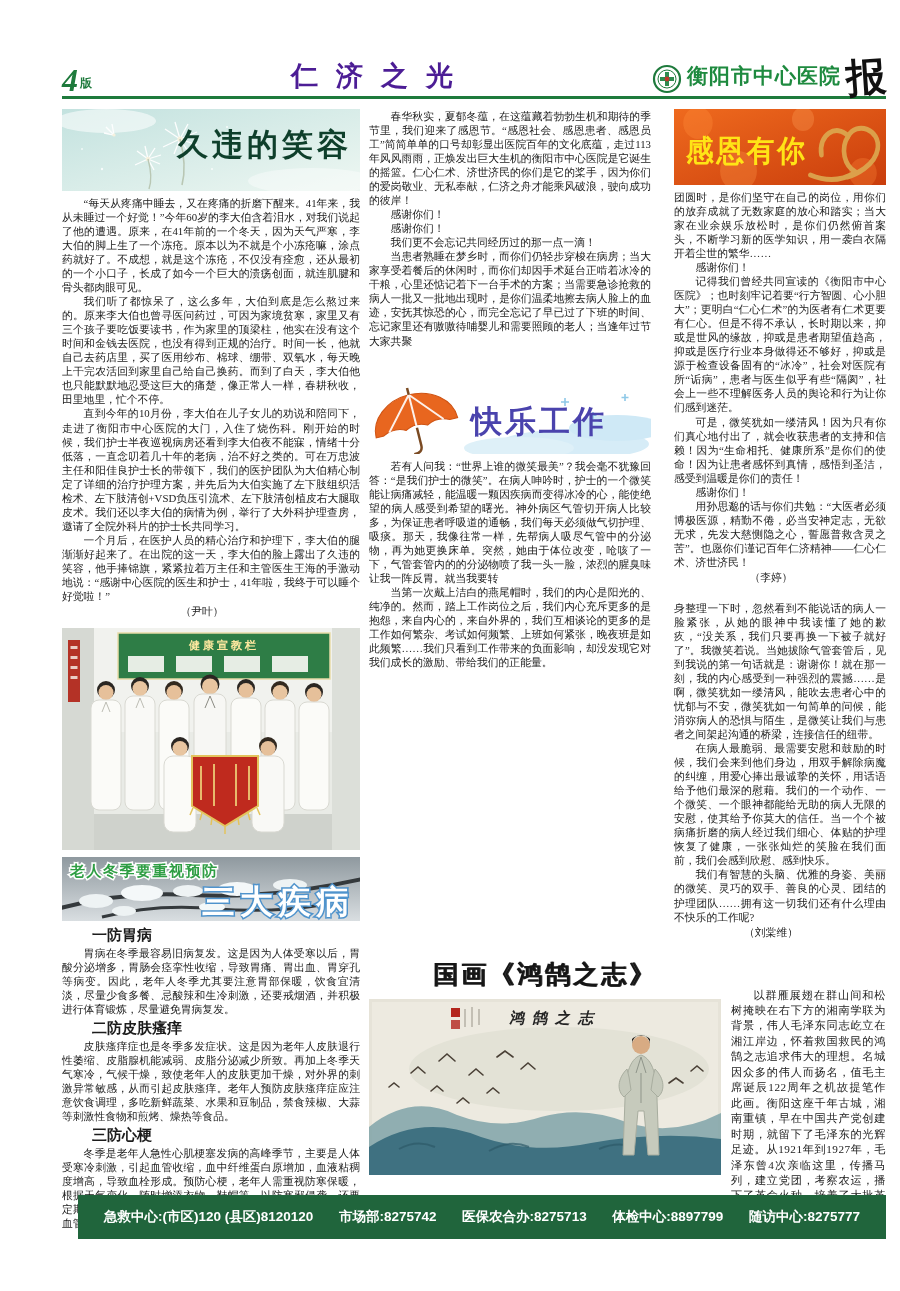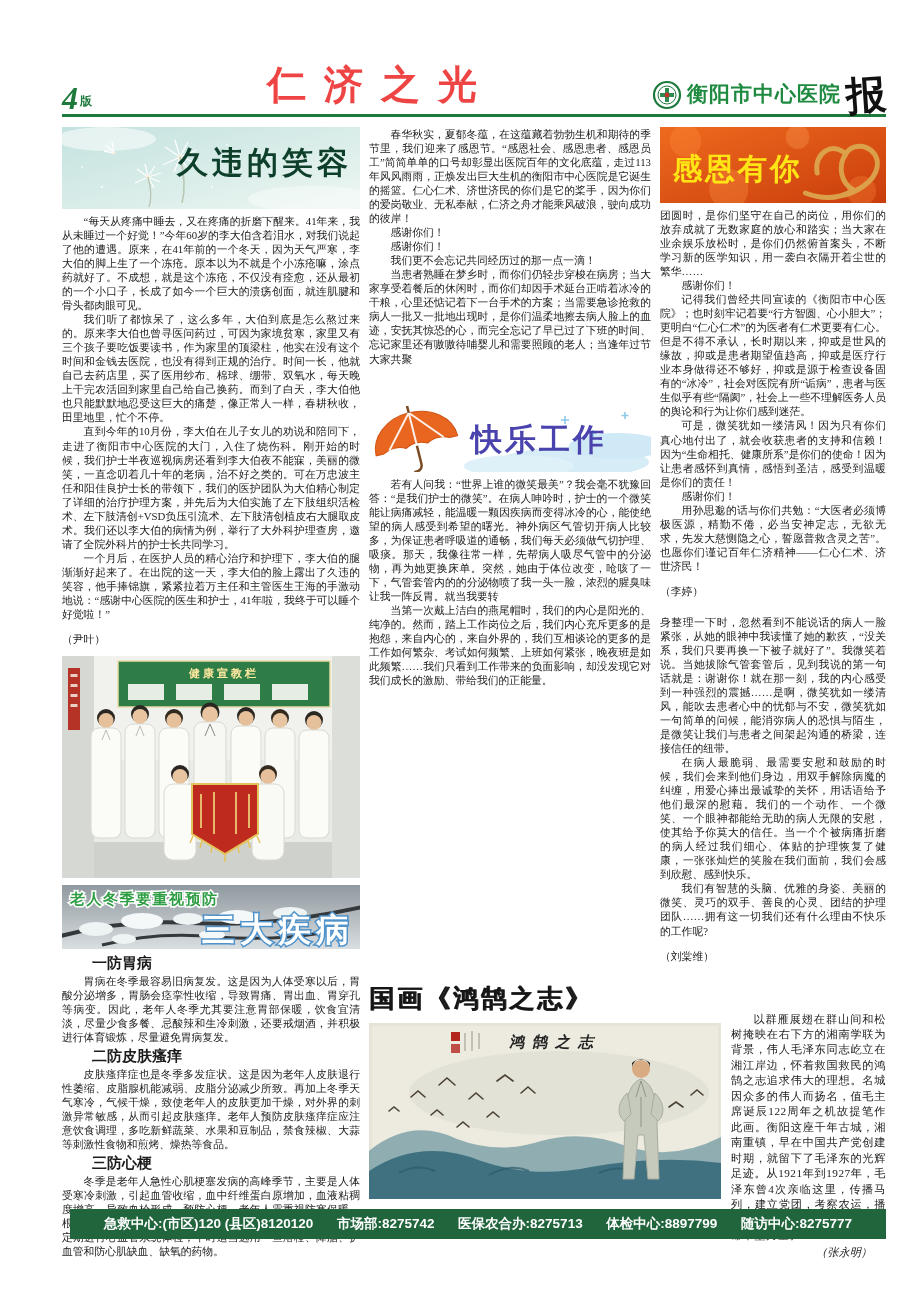--- a/index.html
+++ b/index.html
@@ -5,52 +5,52 @@
   *{box-sizing:border-box;margin:0;padding:0}
   html,body{background:#888}
   .page{width:900px;height:1291px;background:#ffffff;position:relative;overflow:hidden;
         font-family:"Liberation Serif","DejaVu Serif",serif;color:#1c1c1c;margin:0 auto}
   
   .header{display:flex;align-items:flex-end;justify-content:space-between;
           margin:58px 14px 0 62px;border-bottom:3px solid #1e7a3c;padding-bottom:2px}
   .pageno{display:flex;align-items:flex-end;gap:2px}
   .pageno .num{font-size:32px;font-weight:bold;font-style:italic;color:#1e7a3c;line-height:.85}
   .pageno .ban{font-size:12px;color:#1e7a3c;font-weight:bold;padding-bottom:2px}
-  .masthead{font-size:39px;font-weight:900;letter-spacing:18px;color:#ef4444;
+  .masthead{font-size:27px;font-weight:900;letter-spacing:18px;color:#4c1d95;
             font-family:Liberation Serif, serif;padding-left:18px}
-  .brand{display:flex;gap:5px}
+  .brand{display:flex;align-items:flex-end;gap:5px}
   .brand .hosp{font-size:21px;font-weight:900;color:#1e8a3f;letter-spacing:1px;padding-bottom:4px}
   .brand .bao{font-size:40px;font-weight:900;color:#111;line-height:.8;transform:rotate(-4deg)}
   
   .main{display:flex;gap:9px;margin:10px 14px 0 62px}
   .col-left{width:298px;flex:none}
   .col-rest{flex:1;display:flex;flex-direction:column}
-  .top-row{display:flex;gap:9px}
+  .top-row{display:flex;gap:23px}
   .col-mid{width:282px;flex:none}
   .col-right{flex:1;min-width:0}
   .bp{font-size:10.8px;line-height:1.3;text-align:justify;text-indent:2em;color:#1a1a1a}
   .bp.cont{text-indent:0}
-  .byline{font-size:10.8px;text-align:left;padding-right:18px;margin-top:12px}
+  .byline{font-size:10.8px;text-align:center;padding-right:18px;margin-top:2px}
   .banner{display:block;margin-bottom:5px}
   .sub{font-family:"Liberation Sans","DejaVu Sans",sans-serif;font-weight:bold;
        font-size:15px;text-indent:2em;margin:3px 0 1px}
   .photo{display:block;margin:9px 0 7px}
   
   .paint-sec{display:flex;margin-top:14px;gap:10px}
   .paint-col{width:352px;flex:none}
-  .paint-title{font-size:25px;font-weight:900;letter-spacing:3px;
+  .paint-title{text-align:center;font-size:25px;font-weight:900;letter-spacing:3px;
                color:#151515;margin:4px 0 8px;font-family:"Liberation Serif",serif;
                text-shadow:1px 0 0 #333}
   .kai-col{flex:1;padding-top:34px}
   .kai{font-size:11.2px;line-height:1.38;text-align:justify;text-indent:2em;
        letter-spacing:.5px;color:#222}
   .kai-byline{font-size:11.2px;font-style:italic;text-align:right;padding-right:14px;margin-top:2px}
   
-  .footer{position:absolute;left:70px;right:14px;bottom:52px;height:30px;background:#20653c;
-          display:flex;align-items:center;justify-content:space-between;padding:0 34px;z-index:5}
+  .footer{position:absolute;left:78px;right:14px;bottom:52px;height:44px;background:#20653c;
+          display:flex;align-items:center;justify-content:space-between;padding:0 26px;z-index:5}
   .footer span{color:#ffffff;font-weight:bold;font-size:13.5px;white-space:nowrap;
                font-family:"Liberation Sans","DejaVu Sans",sans-serif}
   .mt34{margin-top:34px}.mt16{margin-top:16px}
   svg text{font-family:"Liberation Sans","DejaVu Sans",sans-serif}
 </style>
 </head>
 <body>
 
 <div class="page">
 
@@ -102,21 +102,21 @@
             <circle cx="40" cy="60" r="1.2" fill="#fff" opacity=".8"></circle>
           <circle cx="165" cy="18" r="1" fill="#fff" opacity=".8"></circle>
             <circle cx="20" cy="40" r="1" fill="#fff" opacity=".7"></circle>
         </g>
         <text x="290" y="46" text-anchor="end" font-size="31" font-weight="bold" fill="#0e3f2b" letter-spacing="4">久违的笑容</text>
       </svg>
 
       <div>
         <p class="bp">“每天从疼痛中睡去，又在疼痛的折磨下醒来。41年来，我从未睡过一个好觉！”今年60岁的李大伯含着泪水，对我们说起了他的遭遇。原来，在41年前的一个冬天，因为天气严寒，李大伯的脚上生了一个冻疮。原本以为不就是个小冻疮嘛，涂点药就好了。不成想，就是这个冻疮，不仅没有痊愈，还从最初的一个小口子，长成了如今一个巨大的溃疡创面，就连肌腱和骨头都肉眼可见。</p>
         <p class="bp">我们听了都惊呆了，这么多年，大伯到底是怎么熬过来的。原来李大伯也曾寻医问药过，可因为家境贫寒，家里又有三个孩子要吃饭要读书，作为家里的顶梁柱，他实在没有这个时间和金钱去医院，也没有得到正规的治疗。时间一长，他就自己去药店里，买了医用纱布、棉球、绷带、双氧水，每天晚上干完农活回到家里自己给自己换药。而到了白天，李大伯他也只能默默地忍受这巨大的痛楚，像正常人一样，春耕秋收，田里地里，忙个不停。</p>
-        <p class="bp">直到今年的10月份，李大伯在儿子女儿的劝说和陪同下，走进了衡阳市中心医院的大门，入住了烧伤科。刚开始的时候，我们护士半夜巡视病房还看到李大伯夜不能寐，美丽的微笑，一直念叨着几十年的老病，治不好之类的。可在万忠波主任和阳佳良护士长的带领下，我们的医护团队为大伯精心制定了详细的治疗护理方案，并先后为大伯实施了左下肢组织活检术、左下肢清创+VSD负压引流术、左下肢清创植皮右大腿取皮术。我们还以李大伯的病情为例，举行了大外科护理查房，邀请了全院外科片的护士长共同学习。</p>
+        <p class="bp">直到今年的10月份，李大伯在儿子女儿的劝说和陪同下，走进了衡阳市中心医院的大门，入住了烧伤科。刚开始的时候，我们护士半夜巡视病房还看到李大伯夜不能寐，情绪十分低落，一直念叨着几十年的老病，治不好之类的。可在万忠波主任和阳佳良护士长的带领下，我们的医护团队为大伯精心制定了详细的治疗护理方案，并先后为大伯实施了左下肢组织活检术、左下肢清创+VSD负压引流术、左下肢清创植皮右大腿取皮术。我们还以李大伯的病情为例，举行了大外科护理查房，邀请了全院外科片的护士长共同学习。</p>
         <p class="bp">一个月后，在医护人员的精心治疗和护理下，李大伯的腿渐渐好起来了。在出院的这一天，李大伯的脸上露出了久违的笑容，他手捧锦旗，紧紧拉着万主任和主管医生王海的手激动地说：“感谢中心医院的医生和护士，41年啦，我终于可以睡个好觉啦！”</p>
         <p class="byline">（尹叶）</p>
       </div>
 
       <svg class="photo" width="298" height="222" viewBox="0 0 298 222">
         <rect width="298" height="222" fill="#e9ebe6"></rect>
         <rect width="298" height="104" fill="#f1f2ee"></rect>
         <rect y="186" width="298" height="36" fill="#cfd2cc"></rect>
         <rect x="0" width="32" height="222" fill="#d6d9d3"></rect>
         <rect x="6" y="12" width="12" height="62" fill="#b43226"></rect>

